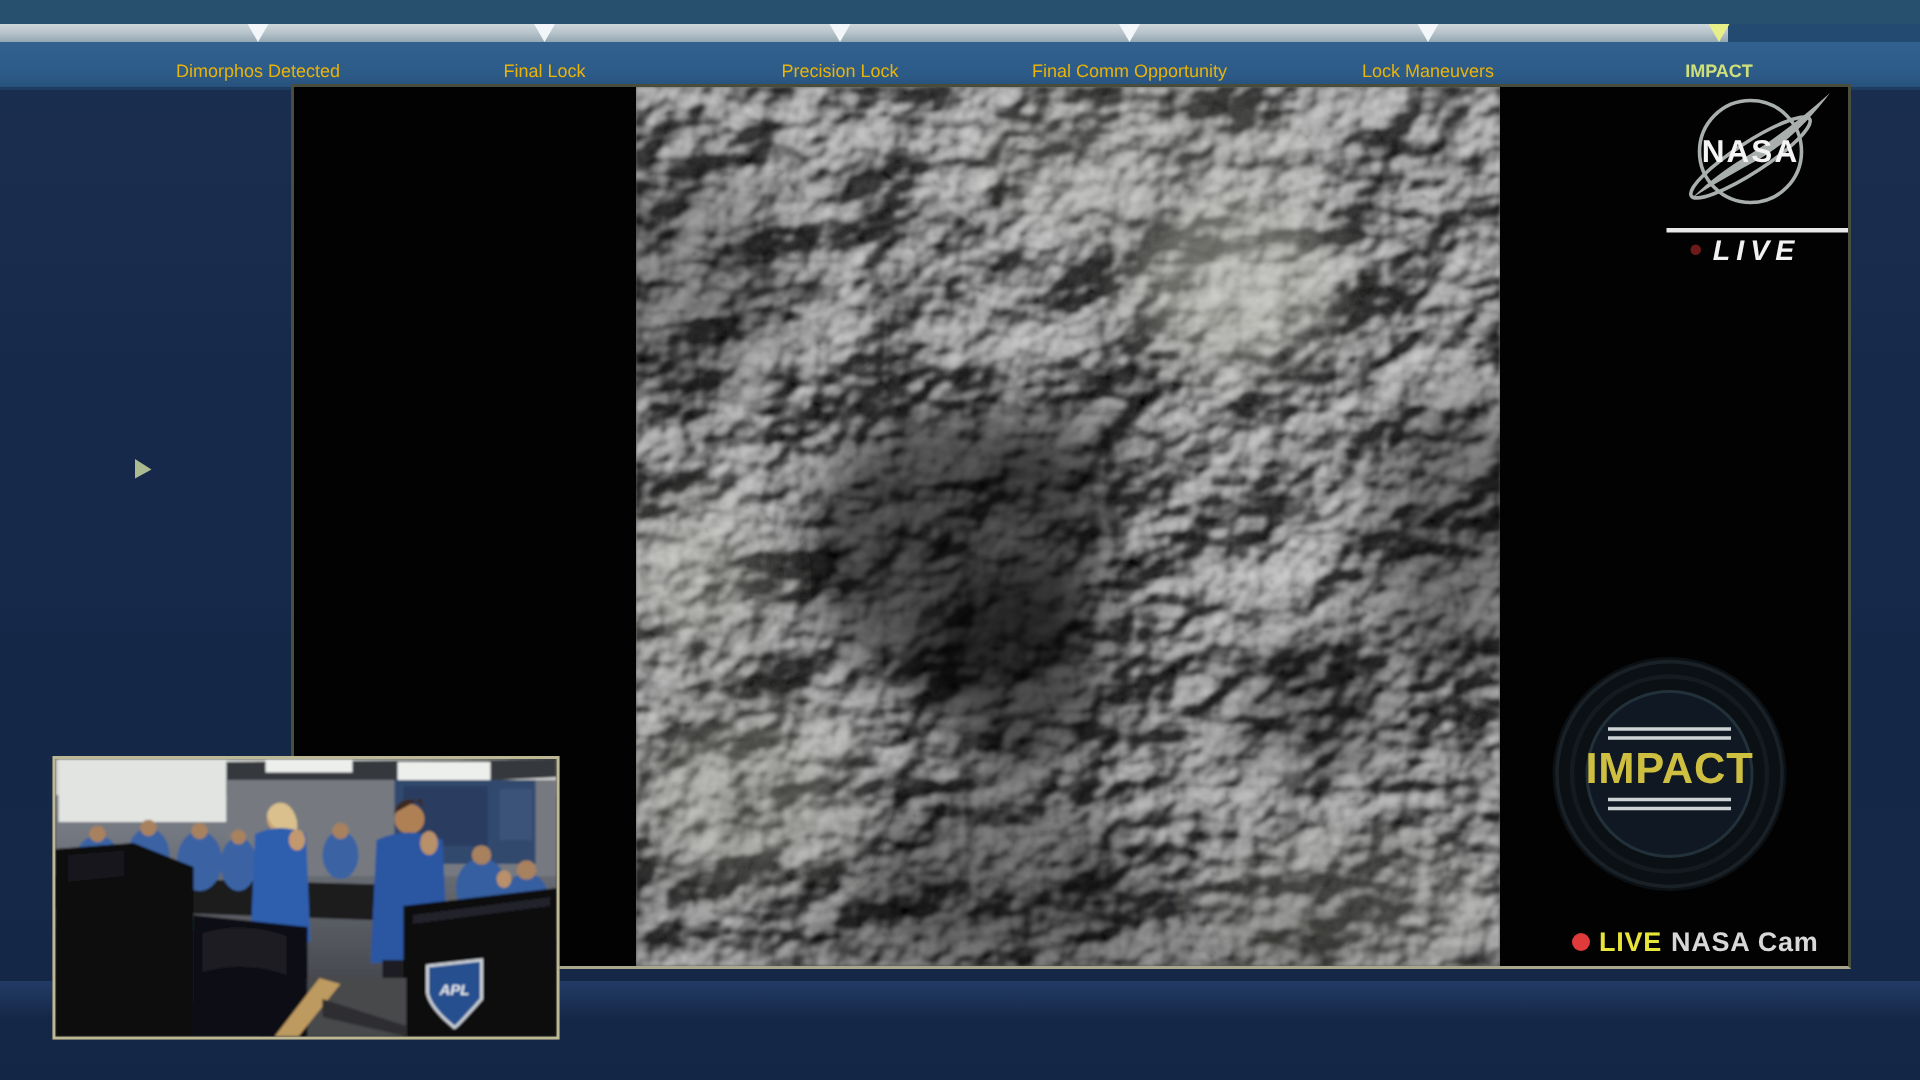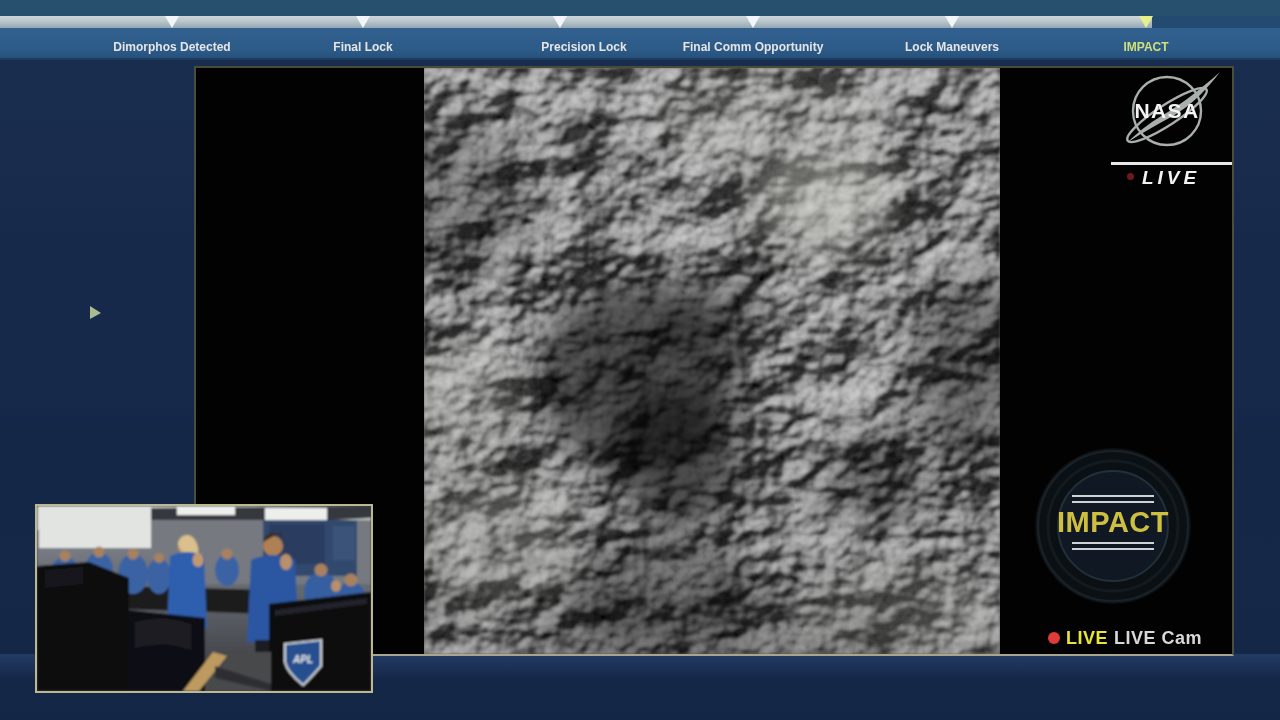--- a/index.html
+++ b/index.html
@@ -12,26 +12,26 @@
   #topband { position:absolute; left:0; top:0; width:1280px; height:16px; background:#27506f; }
   #bar { position:absolute; left:0; top:16px; width:1280px; height:12px; background:#234a70; }
   #barfill { position:absolute; left:0; top:0; width:1152px; height:12px;
              background:linear-gradient(180deg,#cdd6da 0%,#b9c5cc 45%,#93a7b2 100%); }
   #blueband { position:absolute; left:0; top:28px; width:1280px; height:32px;
               background:linear-gradient(180deg,#326190 0%,#2d5b88 70%,#27517c 100%); border-bottom:2px solid #1c3c60;}
   .tri { position:absolute; top:16px; width:0; height:0;
          border-left:7px solid transparent; border-right:7px solid transparent;
          border-top:12px solid #f2f6f8; }
   .tri.y { border-top-color:#e7ef88; }
-  .lbl { position:absolute; top:40px; transform:translateX(-50%); color:#e5e5e5;
-         font-size:12px; white-space:nowrap;font-weight:bold; }
+  .lbl { position:absolute; top:40px; transform:translateX(-50%); color:#eab308;
+         font-size:12px; white-space:nowrap; }
   .lbl.y { color:#cfe07a; }
 
   
-  #frame { position:absolute; left:194px; top:66px; width:1040px; height:590px;
+  #frame { position:absolute; left:194px; top:56px; width:1040px; height:590px;
            background:#020202; border:2px solid #4a4e3e; border-bottom-color:#a8a58a; border-top-color:#484d3b; }
   #ast { position:absolute; left:228px; top:0; width:576px; height:586px; }
 
   
   #nasa { position:absolute; left:920px; top:-2px; width:110px; height:180px; }
   #nline { position:absolute; left:915px; top:94px; width:121px; height:3px; background:#e8e8e8; }
   #livewrap { position:absolute; left:920px; top:99px; width:110px; color:#f2f2f2;
               font-size:19px; font-weight:bold; font-style:italic; letter-spacing:4px; text-align:center; }
   #livedotsm { position:absolute; left:931px; top:105px; width:7px; height:7px; border-radius:50%; background:#6e1a1a; }
 
@@ -62,21 +62,21 @@
   </div>
 <div id="blueband"></div>
 <div class="tri" style="left:165px"></div>
 <div class="tri" style="left:356px"></div>
 <div class="tri" style="left:553px"></div>
 <div class="tri" style="left:746px"></div>
 <div class="tri" style="left:945px"></div>
 <div class="tri y" style="left:1139px"></div>
 <div class="lbl" style="left:172px">Dimorphos Detected</div>
 <div class="lbl" style="left:363px">Final Lock</div>
-<div class="lbl" style="left:584px">Precision Lock</div>
+<div class="lbl" style="left:560px">Precision Lock</div>
 <div class="lbl" style="left:753px">Final Comm Opportunity</div>
 <div class="lbl" style="left:952px">Lock Maneuvers</div>
 <div class="lbl y" style="left:1146px; font-weight:bold;">IMPACT</div>
 
 <div id="frame">
   <svg id="ast" viewBox="0 0 576 586" preserveAspectRatio="none">
     <defs>
       <filter id="rock" x="0" y="0" width="100%" height="100%">
         <feTurbulence type="fractalNoise" baseFrequency="0.012 0.015" numOctaves="4" seed="777" result="n1"></feTurbulence>
         <feDiffuseLighting in="n1" lighting-color="#fff" surfaceScale="26" diffuseConstant="1.05" result="l1">
@@ -153,21 +153,21 @@
     <circle cx="80" cy="80" r="55" fill="none" stroke="#223039" stroke-width="2"></circle>
     <g stroke="#ced4d6" stroke-width="2.2">
       <line x1="39" y1="50" x2="121" y2="50"></line>
       <line x1="39" y1="56" x2="121" y2="56"></line>
       <line x1="39" y1="97" x2="121" y2="97"></line>
       <line x1="39" y1="103" x2="121" y2="103"></line>
     </g>
     <text x="80" y="86" text-anchor="middle" font-family="Liberation Sans" font-size="29" font-weight="bold" fill="#cfbf40" letter-spacing="0.5">IMPACT</text>
   </svg>
 
-  <div id="cap"><span class="dot"></span><span class="lv">LIVE</span><span>LIVE Cam</span></div>
+  <div id="cap"><span class="dot"></span><span class="lv">LIVE</span><span>NASA Cam</span></div>
 </div>
 
 <div id="pip">
   <svg width="334" height="185" viewBox="0 0 334 185">
     <defs>
       <linearGradient id="pgb" x1="0" y1="0" x2="0" y2="1">
         <stop offset="0" stop-color="#8a8e96"></stop>
           <stop offset="0.4" stop-color="#696d75"></stop>
           <stop offset="1" stop-color="#36373c"></stop>
       </linearGradient>

